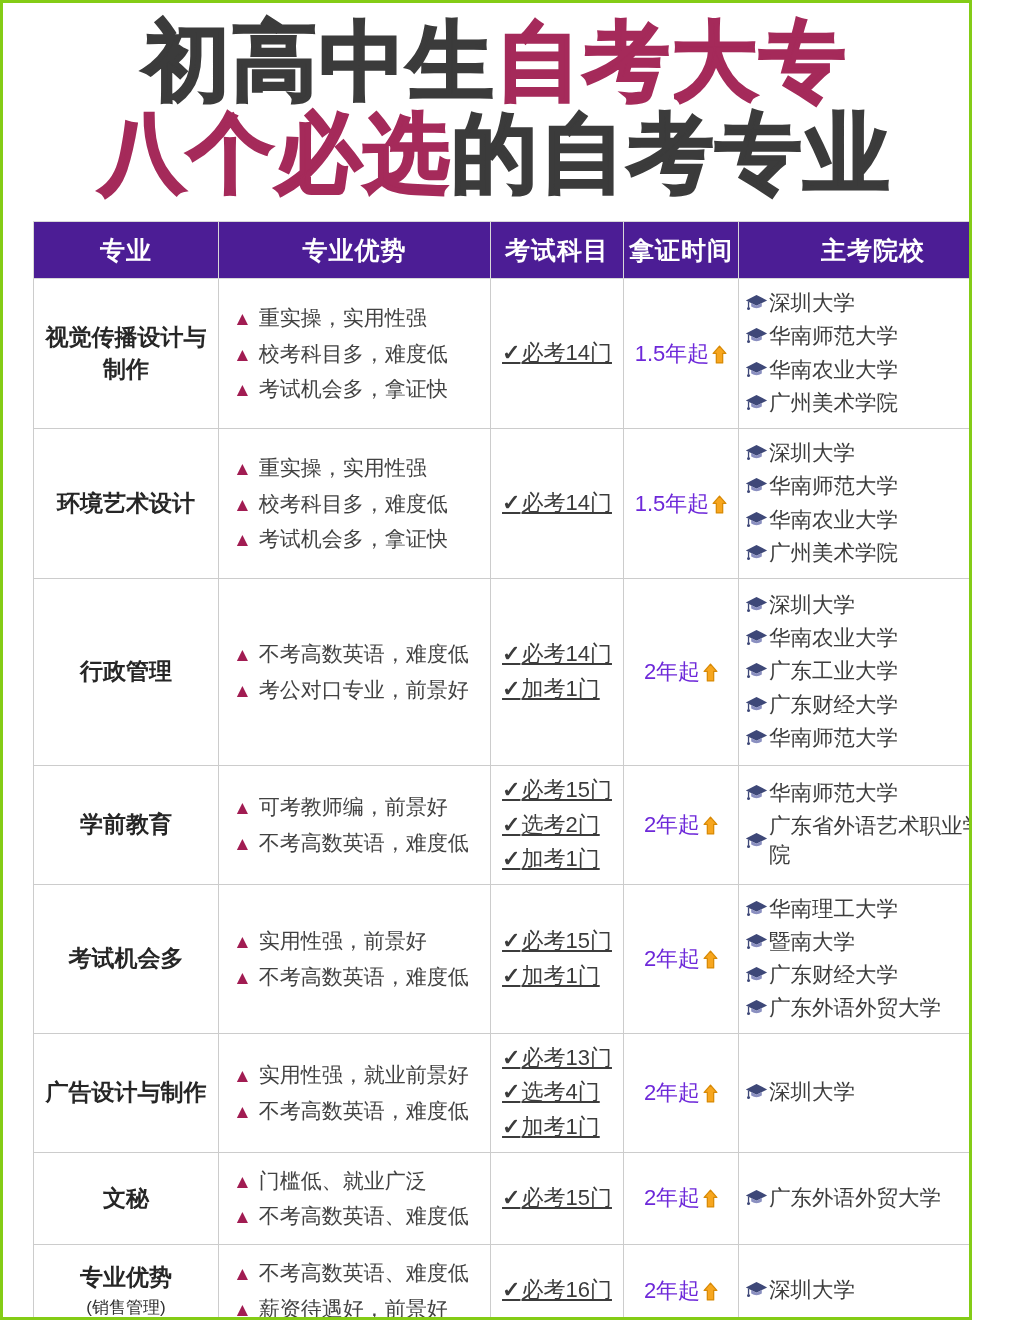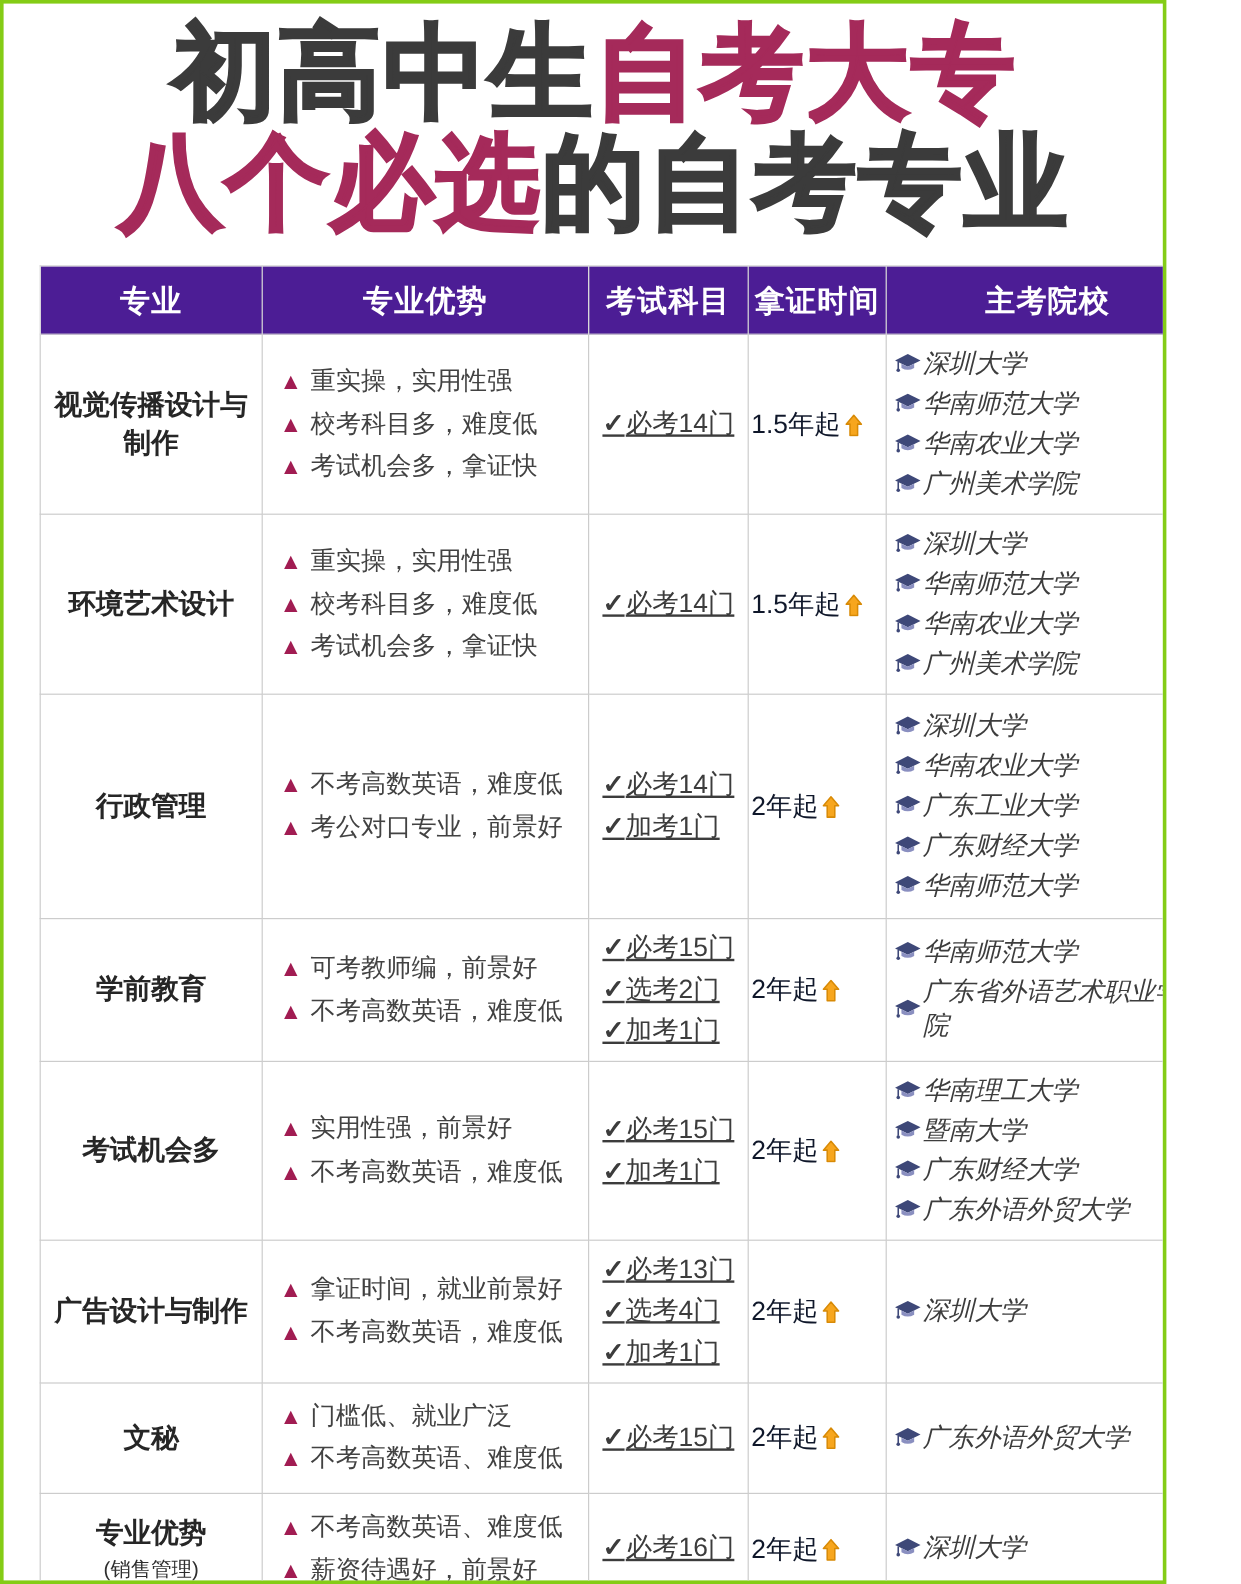--- a/index.html
+++ b/index.html
@@ -49,25 +49,25 @@
   
   .col-adv{padding:6px 6px 6px 14px;}
   .adv-item{display:flex;align-items:baseline;margin:8px 0;font-size:21px;color:#424242;line-height:1.3;}
   .tri{color:#a11c52;font-size:19px;margin-right:7px;flex:0 0 auto;}
   
   .col-subj{text-align:center;padding:4px 2px;}
   .subj-inner{display:inline-block;text-align:left;}
   .subj-item{font-size:22px;color:#3c3c3c;margin:6px 0;line-height:1.3;white-space:nowrap;text-decoration:underline;}
   .check{font-weight:bold;color:#3c3c3c;margin-right:1px;}
   
-  .col-dur{font-size:22px;color:#0f172a;white-space:nowrap;padding:0 2px;}
+  .col-dur{text-align:center;font-size:22px;color:#6d28d9;white-space:nowrap;padding:0 2px;}
   .up-arrow{vertical-align:-3px;margin-left:3px;}
   
   .col-schools{padding:6px 4px 6px 6px;}
-  .school-item{display:flex;align-items:center;margin:4px 0;font-size:21.5px;color:#3d3d3d;line-height:1.35;font-style:italic;}
+  .school-item{display:flex;align-items:center;margin:4px 0;font-size:21.5px;color:#3d3d3d;line-height:1.35;}
   .cap{flex:0 0 auto;margin-right:1px;}
 </style>
 </head>
 <body>
 
 <div id="page">
 
   <div class="title">
     <span class="title-line"><span class="t-dark">初高中生</span><span class="t-accent">自考大专</span></span>
     <span class="title-line"><span class="t-accent">八个必选</span><span class="t-dark">的自考专业</span></span>
@@ -423,21 +423,21 @@
     </tr>
           <tr>
       <td class="col-major">
         <div class="major-name">广告设计与制作</div>
 
       </td>
       <td class="col-adv">
         <div>
                 <div class="adv-item">
                   <span class="tri">▲</span>
-                  <span class="adv-text">拿证时间，就业前景好</span>
+                  <span class="adv-text">实用性强，就业前景好</span>
                 </div>
                 <div class="adv-item">
                   <span class="tri">▲</span>
                   <span class="adv-text">不考高数英语，难度低</span>
                 </div>
               </div>
       </td>
       <td class="col-subj">
         <div class="subj-inner"><div class="subj-item"><span class="check">✓</span><span class="subj-text">必考13门</span></div><div class="subj-item"><span class="check">✓</span><span class="subj-text">选考4门</span></div><div class="subj-item"><span class="check">✓</span><span class="subj-text">加考1门</span></div></div>
       </td>

